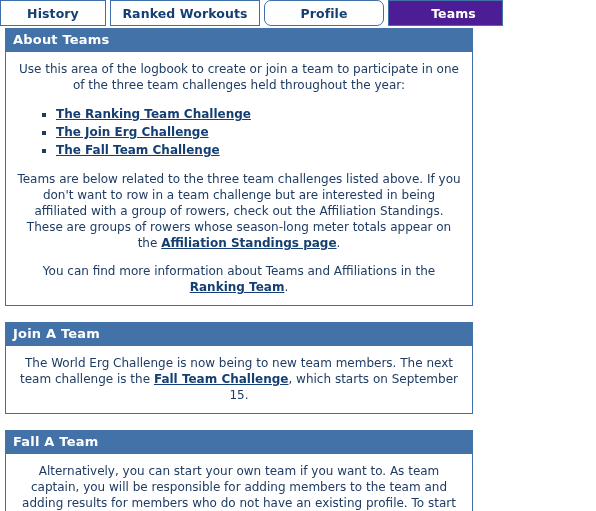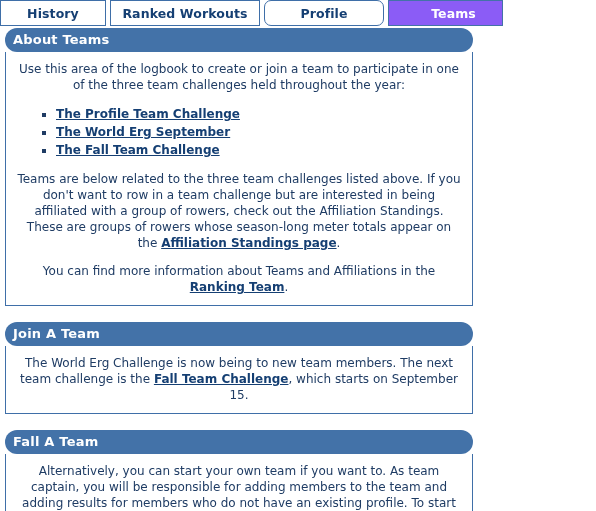--- a/index.html
+++ b/index.html
@@ -35,21 +35,21 @@
     font-weight: bold;
     font-size: 12.5px;
     display: flex;
     align-items: center;
     justify-content: center;
     margin-right: 4px;
     letter-spacing: .1px;
     cursor: pointer;
   }
   .tab.active {
-    background: #8b5cf6;
+    background: #4c1d95;
     border-color: #4372a8;
     color: #ffffff;
     margin-right: 0;
     padding-left: 16px;
   }
   .tab-history   { width: 106px; align-items: center; }
   .tab-challenges{ width: 122px; }
   .tab-ranked    { width: 150px; }
   .tab-profile   { width: 120px; border-radius: 7px; }
   .tab-teams     { width: 115px; }
@@ -65,21 +65,20 @@
     margin-bottom: 16px;
   }
   .panel-header {
     background: #4372a8;
     color: #ffffff;
     font-weight: bold;
     font-size: 13px;
     padding: 4px 8px 5px 8px;
     letter-spacing: .2px;
     box-sizing: border-box;
-    border-radius: 12px;
   }
   .panel-body {
     border: 1px solid #3f6fa8;
     border-top: none;
     background: #ffffff;
     padding: 9px 10px 10px 10px;
     box-sizing: border-box;
   }
   .panel-body p {
     margin: 0 0 12px 0;
@@ -127,22 +126,22 @@
 
 <div class="wrap">
 
   <section class="panel">
     <div class="panel-header">About Teams</div>
     <div class="panel-body">
 
       <p>Use this area of the logbook to create or join a team to participate in one of the three team challenges held throughout the year:</p>
 
       <ul class="challenge-list">
-        <li><a href="#">The Profile Team Challenge</a></li>
-        <li><a href="#">The World Erg September</a></li>
+        <li><a href="#">The Ranking Team Challenge</a></li>
+        <li><a href="#">The Join Erg Challenge</a></li>
         <li><a href="#">The Fall Team Challenge</a></li>
       </ul>
 
       <p><span>Teams are below related to the three team challenges listed above. If you don't want to row in a team challenge but are interested in being affiliated with a group of rowers, check out the Affiliation Standings. These are groups of rowers whose season-long meter totals appear on the </span><a href="#">Affiliation Standings page</a><span>.</span></p>
 
       <p class="last"><span>You can find more information about Teams and Affiliations in the </span><a href="#">Ranking Team</a><span>.</span></p>
 
     </div>
   </section>
 

